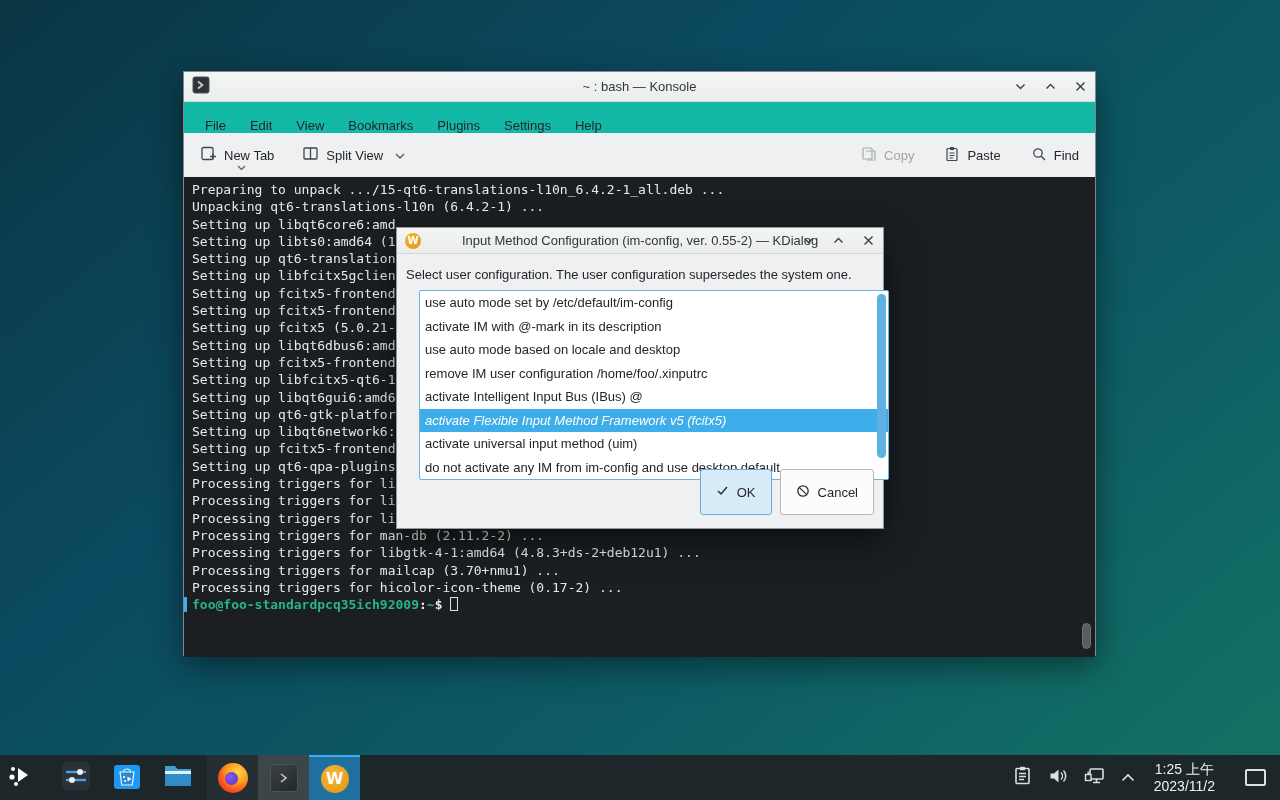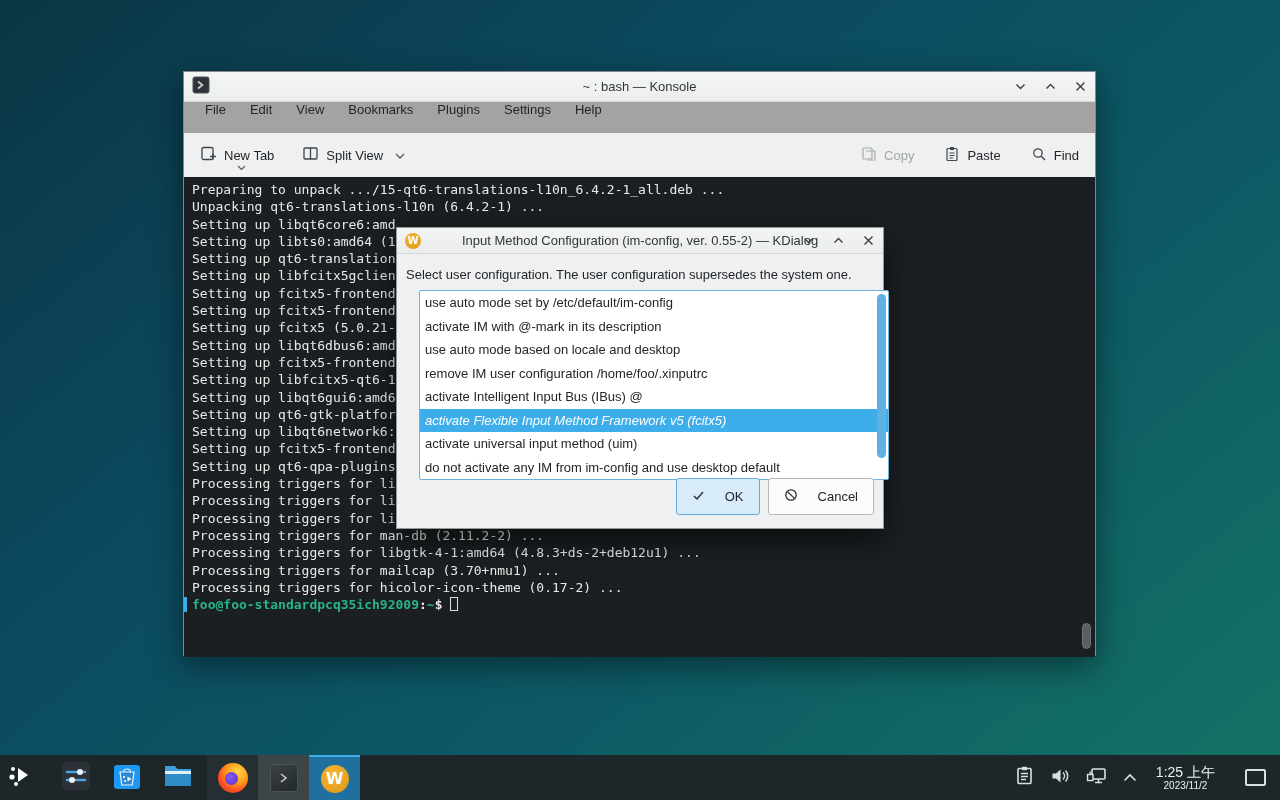--- a/index.html
+++ b/index.html
@@ -11,21 +11,21 @@
   }
   .window { position:absolute; background:#eff0f1; border:1px solid #84888b; box-shadow:0 10px 30px rgba(0,0,0,.45); }
 
   
   #konsole { left:183px; top:71px; width:913px; height:585px; }
   .titlebar { height:30px; display:flex; align-items:center; padding:0 8px; background:linear-gradient(#f4f5f5,#eceded); border-bottom:1px solid #d6d7d8; position:relative; }
   .titlebar .win-title { position:absolute; left:0; right:0; text-align:center; font-size:13px; color:#31363b; }
   .win-buttons { margin-left:auto; display:flex; gap:17px; align-items:center; z-index:2; }
   .win-buttons svg { display:block; }
 
-  .menubar { height:31px; display:flex; align-items:flex-start; gap:24px; padding-left:21px; font-size:13px; color:#232629; background:#a3a3a3; }
+  .menubar { height:31px; display:flex; align-items:flex-end; gap:24px; padding-left:21px; font-size:13px; color:#232629; background:#14b8a6; }
   .menubar span { cursor:default; }
 
   .toolbar { height:44px; display:flex; align-items:center; padding:0 16px; background:#eff0f1; font-size:13px; color:#232629; }
   .tbtn { display:flex; align-items:center; gap:7px; position:relative; }
   .tbtn + .tbtn { margin-left:28px; }
   .tbtn .under-chev { position:absolute; left:50%; bottom:-9px; }
   .tb-right { margin-left:auto; display:flex; align-items:center; gap:30px; }
   .disabled { color:#a2a5a7; }
 
   .term { height:480px; background:#1b1f21; padding:4px 0 0 8px; position:relative;
@@ -42,21 +42,21 @@
   
   #kdialog { left:396px; top:227px; width:488px; height:302px; z-index:10; border:1px solid #96999c; box-shadow:0 12px 30px rgba(0,0,0,.55); }
   .dlg-titlebar { height:26px; display:flex; align-items:center; padding:0 8px; background:linear-gradient(#f3f4f4,#ebecec); border-bottom:1px solid #d6d7d8; position:relative; }
   .dlg-titlebar .win-title { position:absolute; left:0; right:0; text-align:center; font-size:13px; color:#31363b; }
   .dlg-msg { margin:13px 9px 0 9px; font-size:13px; color:#232629; }
   .listbox { position:absolute; left:22px; top:62px; width:470px; height:190px; background:#fff; border:1px solid #6db3de; border-radius:2px; overflow:hidden; }
   .litem { height:23.5px; line-height:23.5px; padding-left:5px; font-size:13px; color:#232629; white-space:nowrap; }
   .litem.selected { background:#3daee9; color:#fff;font-style:italic; }
   .list-scrollthumb { position:absolute; right:2px; top:3px; width:9px; height:164px; background:#5fb1e4; border-radius:5px; }
   .btn-row { position:absolute; right:9px; bottom:13px; display:flex; gap:8px; }
-  .btn { height:37px; display:inline-flex; align-items:center; justify-content:center; gap:20px; padding:0 15px; font-size:13px; color:#232629; border-radius:3px; cursor:default; }
+  .btn { height:46px; display:inline-flex; align-items:center; justify-content:center; gap:8px; padding:0 15px; font-size:13px; color:#232629; border-radius:3px; cursor:default; }
   .btn-ok { background:#d8ebf9; border:1px solid #63ace0; }
   .btn-cancel { background:#fcfcfc; border:1px solid #b6b9bb; }
 
   
   #taskbar { position:absolute; left:0; bottom:0; width:1280px; height:45px; background:#1d2629; display:flex; align-items:center; }
   .tb-launcher { width:42px; height:45px; display:flex; align-items:center; justify-content:center; }
   .tb-ico { width:34px; height:45px; display:flex; align-items:center; justify-content:center; margin-left:17px; }
   .task-group { display:flex; margin-left:12px; height:45px; }
   .task-cell { width:51px; height:45px; display:flex; align-items:center; justify-content:center; }
   .cell-ff { background:#252f33; }
@@ -66,21 +66,21 @@
      background: radial-gradient(circle at 65% 30%, #ffd54a 0%, #ff9c1a 38%, #ff5723 62%, #d63a1e 82%, #a92c20 100%); }
   .ff-icon::after { content:""; position:absolute; left:7px; top:9px; width:13px; height:13px; border-radius:50%;
      background: radial-gradient(circle at 40% 40%, #8a5cf5 0%, #6a3fd8 60%, #5331b5 100%); }
   .term-badge { width:28px; height:28px; background:linear-gradient(150deg,#3a4144,#23282b); border:1px solid #4c5356; border-radius:3px; display:flex; align-items:center; justify-content:center; }
   .w-circle { width:28px; height:28px; border-radius:50%; background:radial-gradient(circle at 40% 35%, #f7b733, #dd9416); display:flex; align-items:center; justify-content:center;
       color:#fff; font-weight:bold; font-size:16px; font-family:"DejaVu Sans", sans-serif; }
   .w-circle.small { width:16px; height:16px; font-size:10px; }
   .tray { margin-left:auto; display:flex; align-items:center; gap:14px; padding-right:10px; }
   .clock { text-align:center; color:#eef0f1; line-height:1.15; margin-left:4px; }
   .clock .c-time { font-size:14px; }
-  .clock .c-date { font-size:10px; }
+  .clock .c-date { font-size:14px; }
   .peek { width:21px; height:17px; border:2px solid #dcdfe0; border-radius:2px; margin-left:16px; margin-right:4px; }
 </style>
 </head>
 <body>
 
 <div class="window" id="konsole">
   <div class="titlebar">
     <span>
       <svg width="18" height="18" viewBox="0 0 18 18">
           <rect x="1" y="1" width="16" height="16" rx="2" fill="#2d3338" stroke="#4d5458"></rect>

